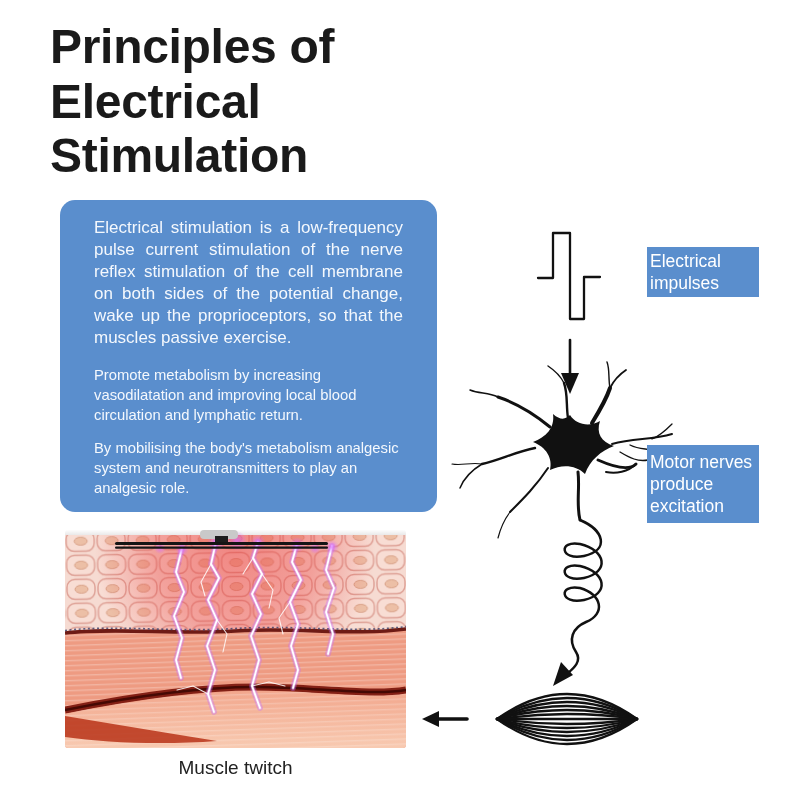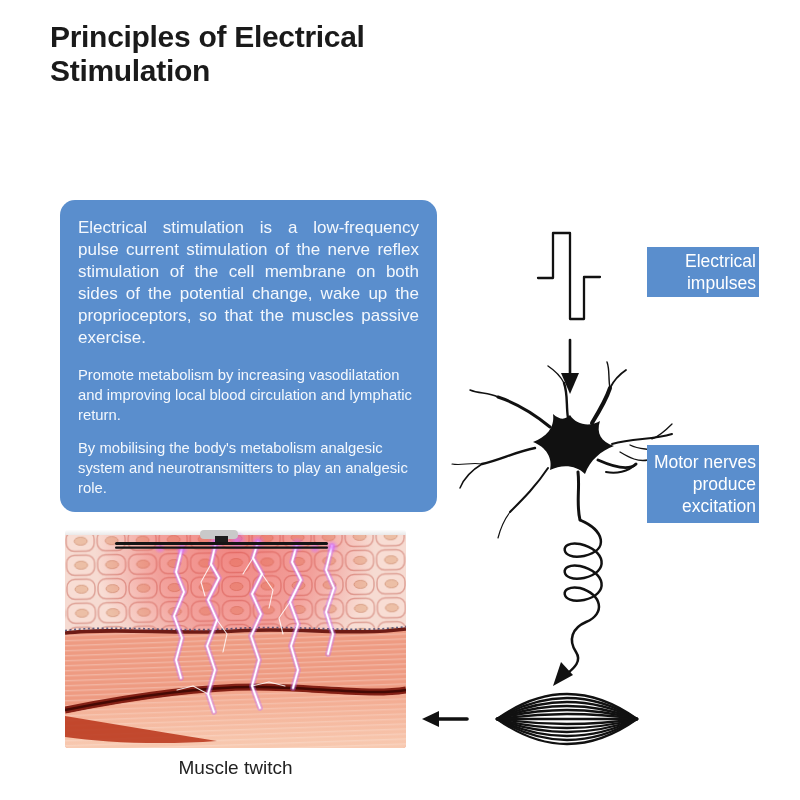--- a/index.html
+++ b/index.html
@@ -2,37 +2,37 @@
 <html><head>
 <meta charset="utf-8">
 <style>
   html,body{margin:0;padding:0;background:#fff;}
   .canvas{
     position:relative;width:800px;height:800px;background:#ffffff;
     font-family:"Liberation Sans", sans-serif;overflow:hidden;
   }
   .title{
     position:absolute;left:50px;top:20px;width:480px;margin:0;
-    font-size:30px;line-height:1.14;font-weight:700;color:#1a1a1a;letter-spacing:-0.3px;
+    font-size:48px;line-height:1.14;font-weight:700;color:#1a1a1a;letter-spacing:-0.3px;
   }
   .subtitle{
     position:absolute;left:50px;top:113px;width:640px;margin:0;
     font-size:21.5px;line-height:1.32;color:#2e2e2e;font-weight:400;
   }
   .info-box{
     position:absolute;left:60px;top:200px;width:377px;height:312px;box-sizing:border-box;
-    background:#5a8ecd;border-radius:15px;padding:17px 18px;color:#f4f8fd;
+    background:#5a8ecd;border-radius:15px;padding:17px 34px;color:#f4f8fd;
   }
   .info-box p{margin:0 0 13px 0;}
   .info-box p.lead{font-size:17px;line-height:1.3;text-align:justify;margin-bottom:15px;}
   .info-box p.small{font-size:14.8px;line-height:1.36;}
   .flow-label{
     position:absolute;left:647px;width:112px;box-sizing:border-box;padding:3px;
     background:#5a8ecd;color:#ffffff;font-size:17.5px;line-height:1.26;
-    display:flex;align-items:center;justify-content:center;text-align:right;
+    display:flex;align-items:center;justify-content:center;text-align:left;
   }
   .flow-label.l1{top:247px;min-height:50px;}
   .flow-label.l2{top:397px;min-height:78px;margin-top:48px;}
   .flow-label.l3{top:588px;min-height:50px;}
   .flow-label.l4{top:689px;min-height:51px;}
   .flow-svg{position:absolute;left:420px;top:220px;width:260px;height:560px;}
   .muscle-fig{position:absolute;left:65px;top:530px;width:341px;height:218px;}
   .muscle-fig svg{display:block;width:341px;height:218px;border-radius:3px;}
   .fig-caption{
     position:absolute;left:65px;top:757px;width:341px;text-align:center;

